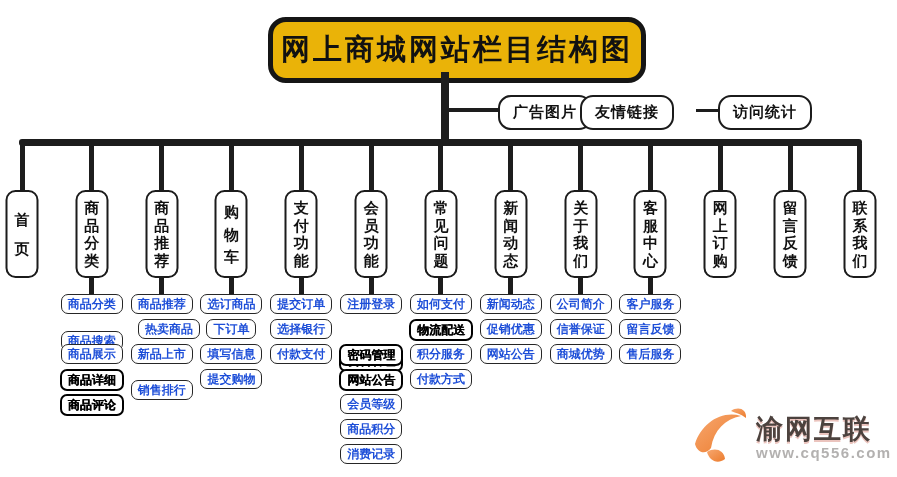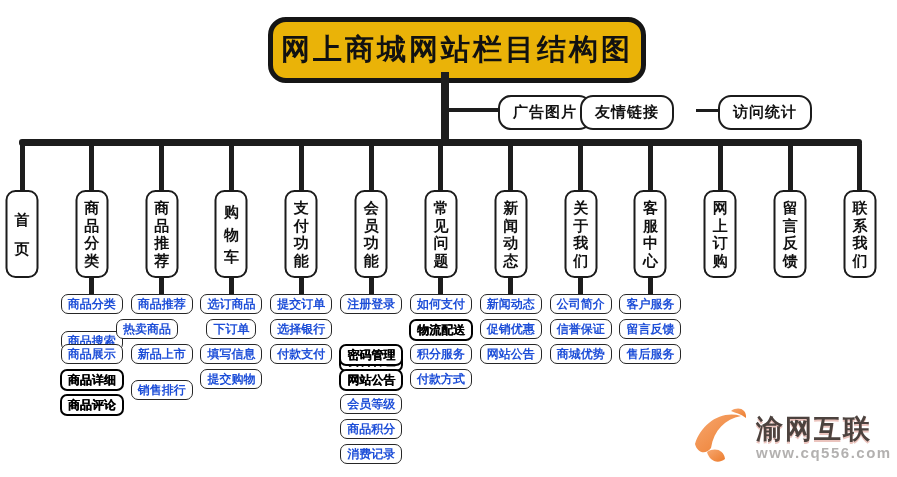--- a/index.html
+++ b/index.html
@@ -100,21 +100,21 @@
       <div class="sub-node bold" style="left: 91.83px; top: 394px;">商品评论</div>
       <div class="line drop" style="left: 159.16px;"></div>
       <div class="main-node" style="left: 161.66px;">
         <span>商</span>
         <span>品</span>
         <span>推</span>
         <span>荐</span>
       </div>
       <div class="line stub" style="left: 159.16px;"></div>
       <div class="sub-node" style="left: 161.66px; top: 294px;">商品推荐</div>
-      <div class="sub-node" style="left: 147px; top: 319px;">热卖商品</div>
+      <div class="sub-node" style="left: 169px; top: 319px;">热卖商品</div>
       <div class="sub-node" style="left: 161.66px; top: 344px;">新品上市</div>
       <div class="sub-node" style="left: 161.66px; top: 380px;">销售排行</div>
       <div class="line drop" style="left: 228.99px;"></div>
       <div class="main-node" style="left: 231.49px;">
         <span>购</span>
         <span>物</span>
         <span>车</span>
       </div>
       <div class="line stub" style="left: 228.99px;"></div>
       <div class="sub-node" style="left: 231.49px; top: 294px;">选订商品</div>

